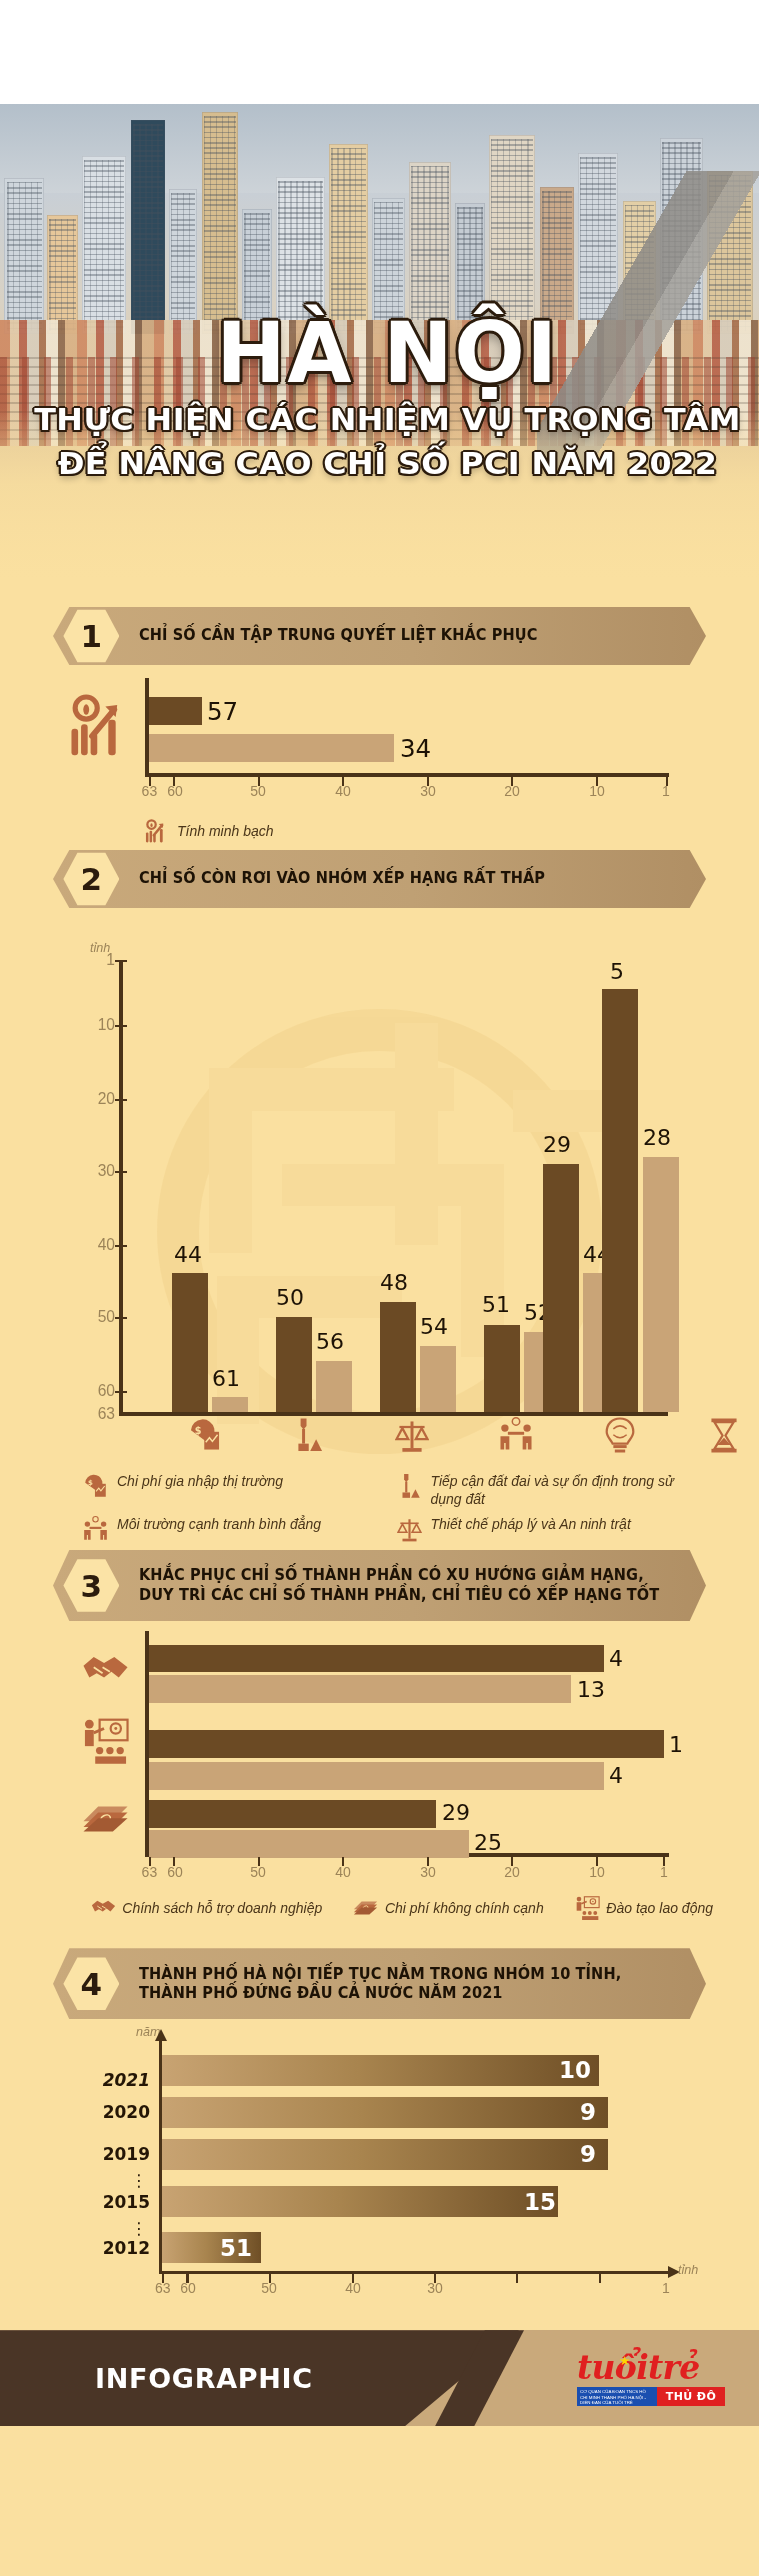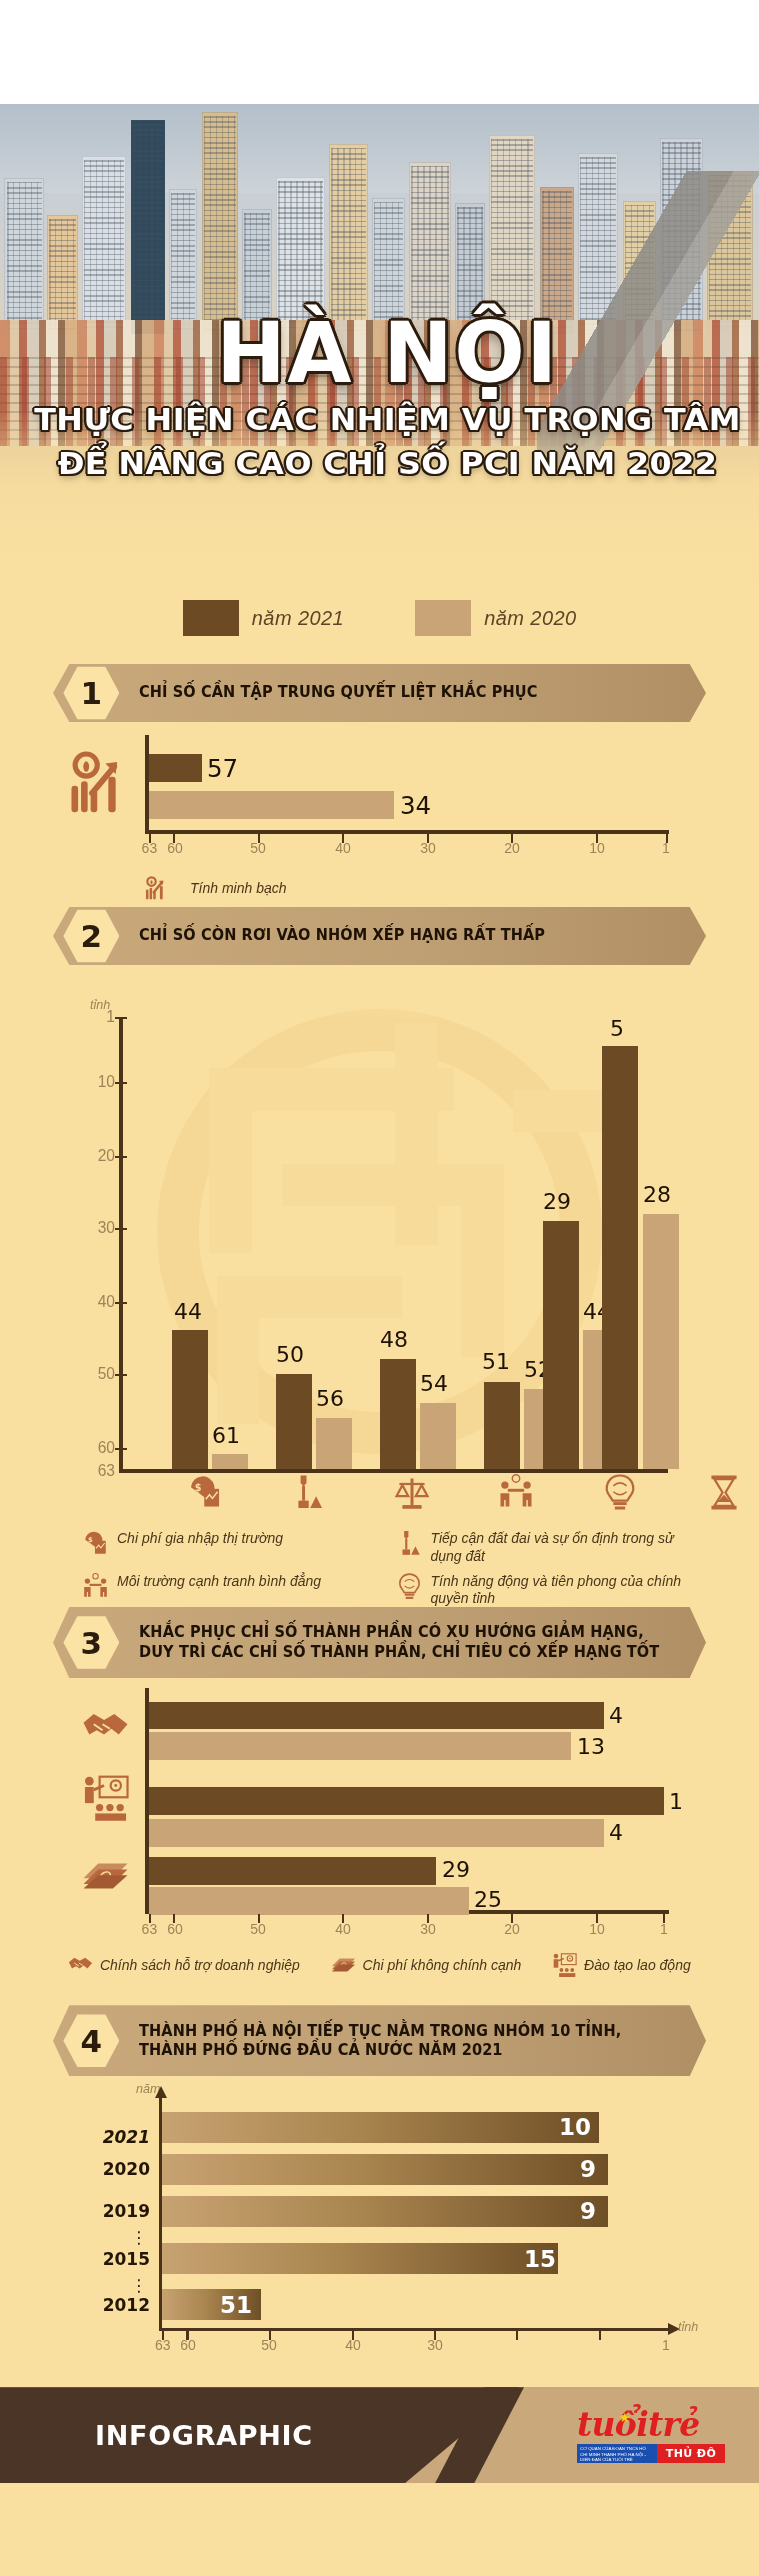--- a/index.html
+++ b/index.html
@@ -199,21 +199,21 @@
 
   
   .s3 { position: relative; width: 759px; height: 311px; }
   .s3 .plot { position: absolute; left: 145px; top: 10.4px; width: 524px; height: 222px; }
   .s3 .vax { position: absolute; left: 0; top: 0; width: 3.7px; height: 222px; background: #4A3318; }
   .s3 .hax { position: absolute; left: 0; top: 222px; width: 524px; height: 3.7px; background: #4A3318; }
   .s3 .bar { position: absolute; height: 27.4px; }
   .s3 .ric { position: absolute; left: -63px; width: 47px; height: 46px; }
   .legend3 {
     position: relative; margin: 1.5px auto 0; width: 667px;
-    display: flex; justify-content: center; gap: 31px; align-items: center;
+    display: flex; justify-content: flex-end; gap: 31px; align-items: center;
   }
   .l3-row { display: flex; align-items: center; gap: 6.7px; }
   .l3-ic { width: 25px; height: 24px; }
   .l3-tx { font-style: italic; font-size: 14px; color: #4a3519; font-family: "Liberation Sans", sans-serif; }
 
   
   .s4 { position: relative; width: 759px; height: 311px; }
   .s4 .plot { position: absolute; left: 159px; top: 22px; width: 512px; height: 230px; }
   .s4 .vax { position: absolute; left: 0; top: 0; width: 3px; height: 230px; background: #4A3318; }
   .s4 .hax { position: absolute; left: 0; top: 230px; width: 512px; height: 3px; background: #4A3318; }
@@ -325,30 +325,20 @@
     <div class="blk" style="left:111px; top:89px; width:245px; height:43px;"></div>
     <div class="blk" style="left:111px; top:89px; width:43px;  height:185px;"></div>
     <div class="blk" style="left:297px; top:44px;  width:43px;  height:222px;"></div>
     <div class="blk" style="left:184px; top:185px; width:222px; height:42px;"></div>
     <div class="blk" style="left:363px; top:185px; width:43px;  height:193px;"></div>
     <div class="blk" style="left:119px; top:297px; width:185px; height:42px;"></div>
     <div class="blk" style="left:119px; top:297px; width:42px;  height:148px;"></div>
     <div class="blk" style="left:415px; top:111px; width:111px; height:42px;"></div>
   </div>
 
-  <div class="legend-top">
-    <div class="lg-item">
-      <span class="swatch sw-2021"></span>
-      <span class="lg-text">năm 2021</span>
-    </div>
-    <div class="lg-item">
-      <span class="swatch sw-2020"></span>
-      <span class="lg-text">năm 2020</span>
-    </div>
-  </div>
 
   <div class="banner-wrap" style="margin-top:28px;">
     <div class="banner">
       <div class="hexnum">1</div>
       <div class="banner-title">CHỈ SỐ CẦN TẬP TRUNG QUYẾT LIỆT KHẮC PHỤC</div>
     </div>
   </div>
 
   <div class="s1">
 
@@ -385,21 +375,21 @@
       <div class="tick-label" style="left:4.4px;  top:105px;">63</div>
       <div class="tick-label" style="left:30px; top:105px;">60</div>
       <div class="tick-label" style="left:113px;top:105px;">50</div>
       <div class="tick-label" style="left:198px;top:105px;">40</div>
       <div class="tick-label" style="left:283px;top:105px;">30</div>
       <div class="tick-label" style="left:367px;top:105px;">20</div>
       <div class="tick-label" style="left:452px;top:105px;">10</div>
       <div class="tick-label" style="left:521px;top:105px;">1</div>
     </div>
 
-    <div style="position:absolute; left:145px; top:154px; display:flex; align-items:center; gap:23px;">
+    <div style="position:absolute; left:145px; top:154px; display:flex; align-items:center; gap:10px;">
       <svg style="width:22px;height:24px;" viewBox="0 0 76 86">
         <circle cx="22" cy="20" r="15" fill="none" stroke="#B9683E" stroke-width="8"></circle>
         <ellipse cx="22" cy="22" rx="4" ry="7" fill="#B9683E"></ellipse>
         <rect x="2" y="48" width="9" height="36" rx="4" fill="#B9683E"></rect>
         <rect x="15" y="42" width="9" height="42" rx="4" fill="#B9683E"></rect>
         <rect x="28" y="54" width="9" height="30" rx="4" fill="#B9683E"></rect>
         <path d="M30 58 L60 22" stroke="#B9683E" stroke-width="9" stroke-linecap="round"></path>
         <path d="M48 18 L64 16 L62 32 Z" fill="#B9683E"></path>
         <rect x="52" y="36" width="10" height="48" rx="4" fill="#B9683E"></rect>
       </svg>
@@ -533,29 +523,20 @@
           <rect x="12" y="20" width="22" height="4" fill="#B9683E"></rect>
           <circle cx="8" cy="15" r="5" fill="#B9683E"></circle>
           <circle cx="38" cy="15" r="5" fill="#B9683E"></circle>
           <path d="M2 26 h12 v18 h-5 v-9 h-2 v9 h-5Z" fill="#B9683E"></path>
           <path d="M32 26 h12 v18 h-5 v-9 h-2 v9 h-5Z" fill="#B9683E"></path>
         </svg>
         <span class="l2-tx">Môi trường cạnh tranh bình đẳng</span>
       </div>
       <div class="l2-row">
         <svg class="l2-ic" viewBox="0 0 46 50">
-          <path d="M23 2 C12 2 5 10 5 20 C5 27 11 31 13 36 h20 c2-5 8-9 8-16 C41 10 34 2 23 2Z" fill="none" stroke="#B9683E" stroke-width="3"></path>
-          <path d="M14 16 q9 -8 18 0 M14 24 q9 8 18 0" stroke="#B9683E" stroke-width="2" fill="none"></path>
-          <rect x="14" y="38" width="18" height="4" fill="#B9683E"></rect>
-          <rect x="16" y="44" width="14" height="4" fill="#B9683E"></rect>
-        </svg>
-        <span class="l2-tx">Tính năng động và tiên phong của chính quyền tỉnh</span>
-      </div>
-      <div class="l2-row">
-        <svg class="l2-ic" viewBox="0 0 46 50">
           <rect x="21" y="6" width="4" height="36" fill="#B9683E"></rect>
           <rect x="10" y="42" width="26" height="5" fill="#B9683E"></rect>
           <rect x="6" y="12" width="34" height="3" fill="#B9683E"></rect>
           <path d="M2 30 L10 15 L18 30Z" fill="none" stroke="#B9683E" stroke-width="3"></path>
           <path d="M28 30 L36 15 L44 30Z" fill="none" stroke="#B9683E" stroke-width="3"></path>
         </svg>
         <span class="l2-tx">Thiết chế pháp lý và An ninh trật</span>
       </div>
       <div class="l2-row">
         <svg class="l2-ic" viewBox="0 0 46 50">

